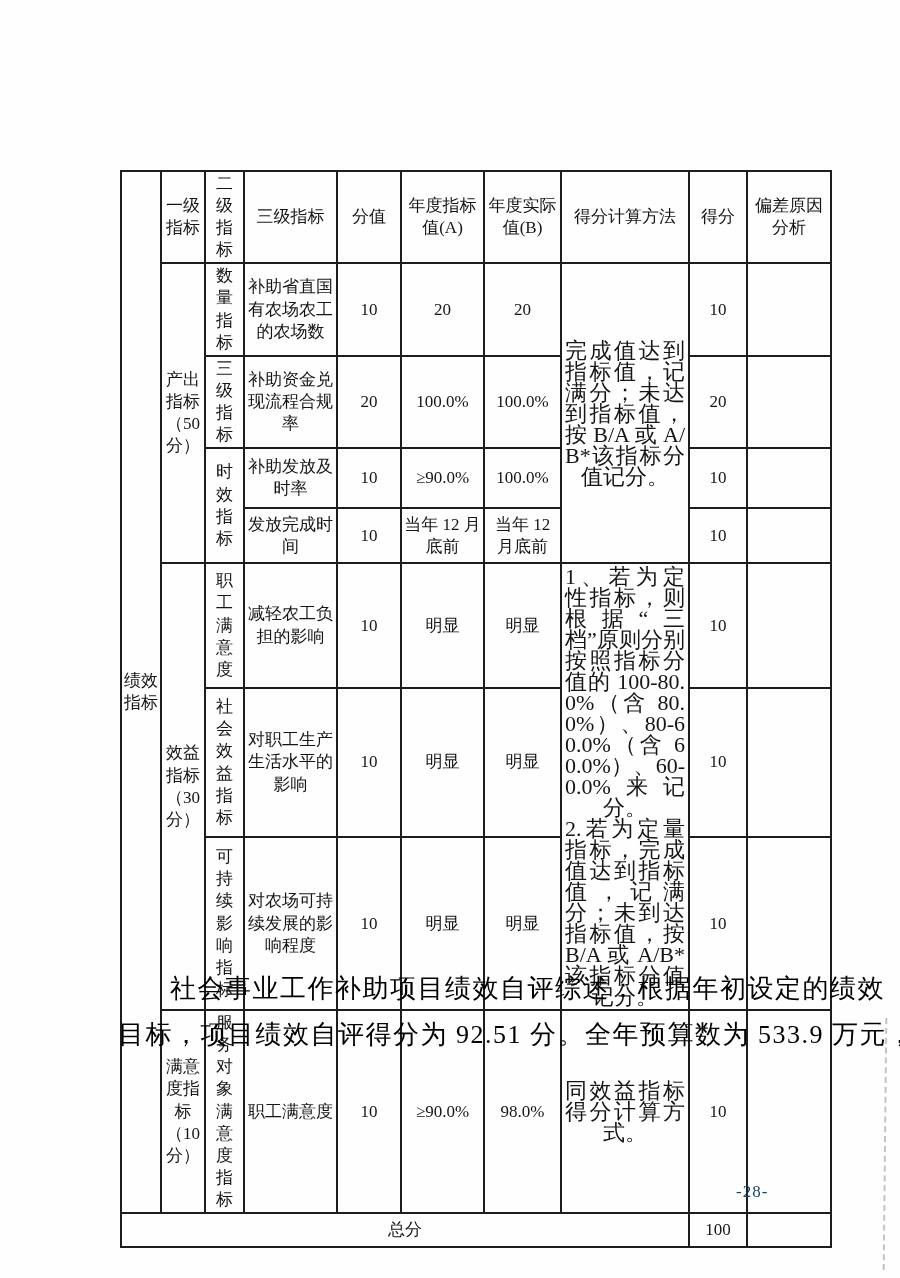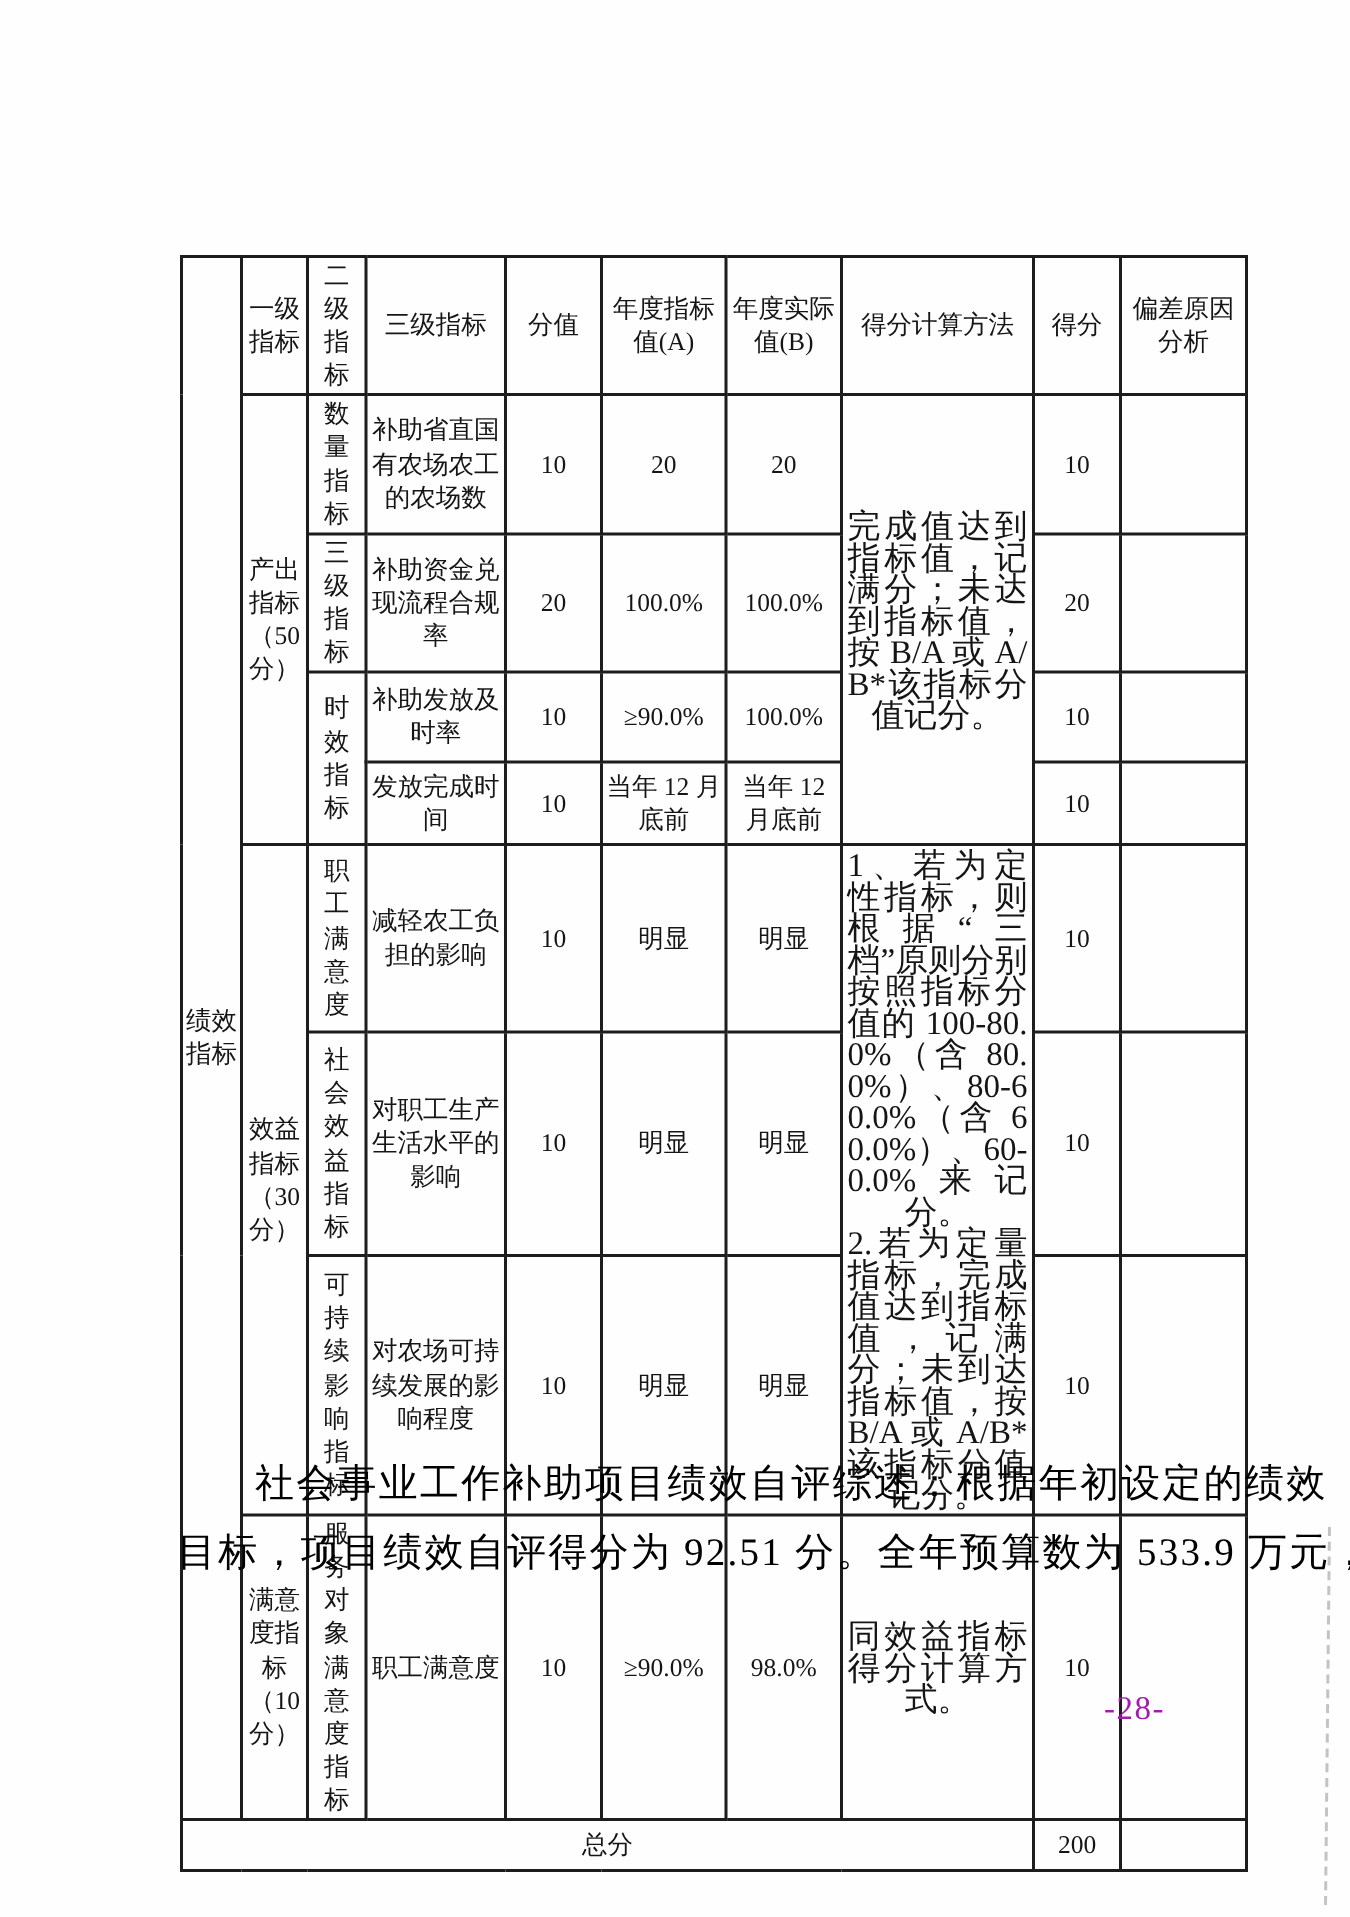--- a/index.html
+++ b/index.html
@@ -74,24 +74,24 @@
     letter-spacing: 1.5px;
     color: #000000;
   }
   .summary .line { white-space: nowrap; }
   .summary .line.indent { text-indent: 52px; }
 
   
   .page-number {
     position: absolute;
     left: 736px;
-    top: 1126px;
-    font-size: 22px;
+    top: 1182px;
+    font-size: 17px;
     letter-spacing: 1px;
-    color: #a21caf;
+    color: #0c4a6e;
   }
 
   
   .scan-dash {
     position: absolute;
     left: 884px;
     top: 1018px;
     height: 252px;
     width: 0;
     border-left: 2px dashed #b5b5b5;
@@ -219,21 +219,21 @@
       <td>98.0%</td>
       <td class="calc-cell">
         <p class="calc-p">同效益指标得分计算方式。</p>
       </td>
       <td>10</td>
       <td></td>
     </tr>
 
     <tr class="rt">
       <td colspan="8">总分</td>
-      <td>200</td>
+      <td>100</td>
       <td></td>
     </tr>
   </tbody>
     </table>
 
   <div class="summary">
     <div class="line indent">社会事业工作补助项目绩效自评综述：根据年初设定的绩效</div>
     <div class="line">目标，项目绩效自评得分为 92.51 分。全年预算数为 533.9 万元，</div>
   </div>
 

